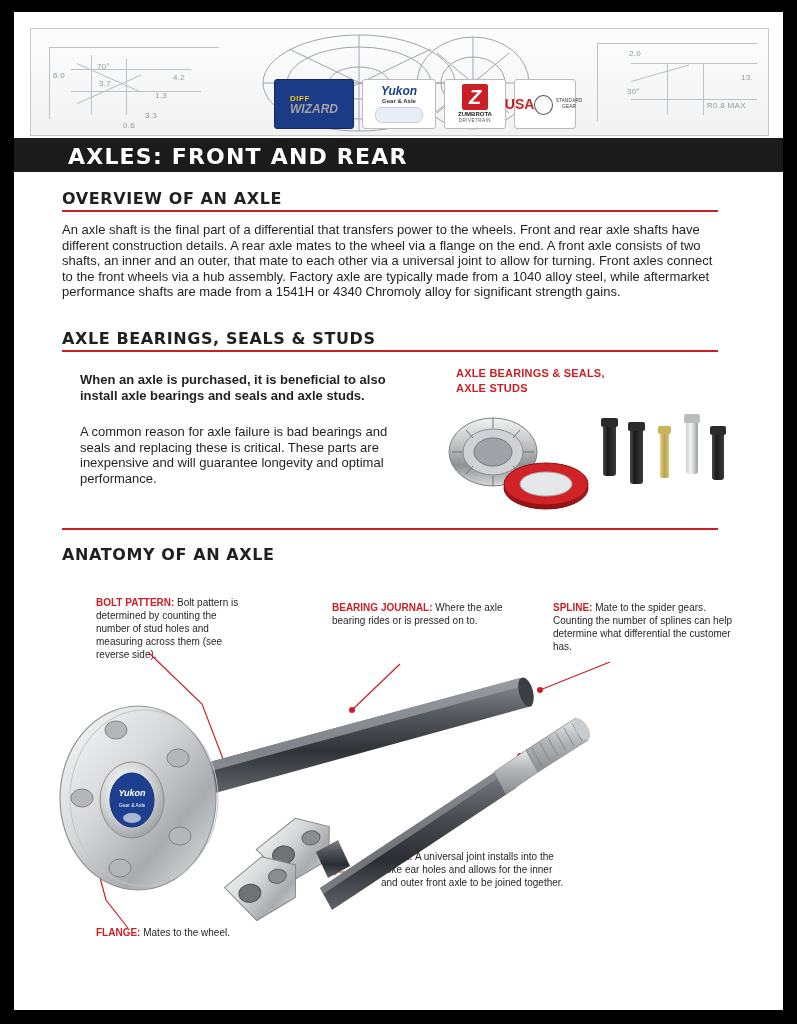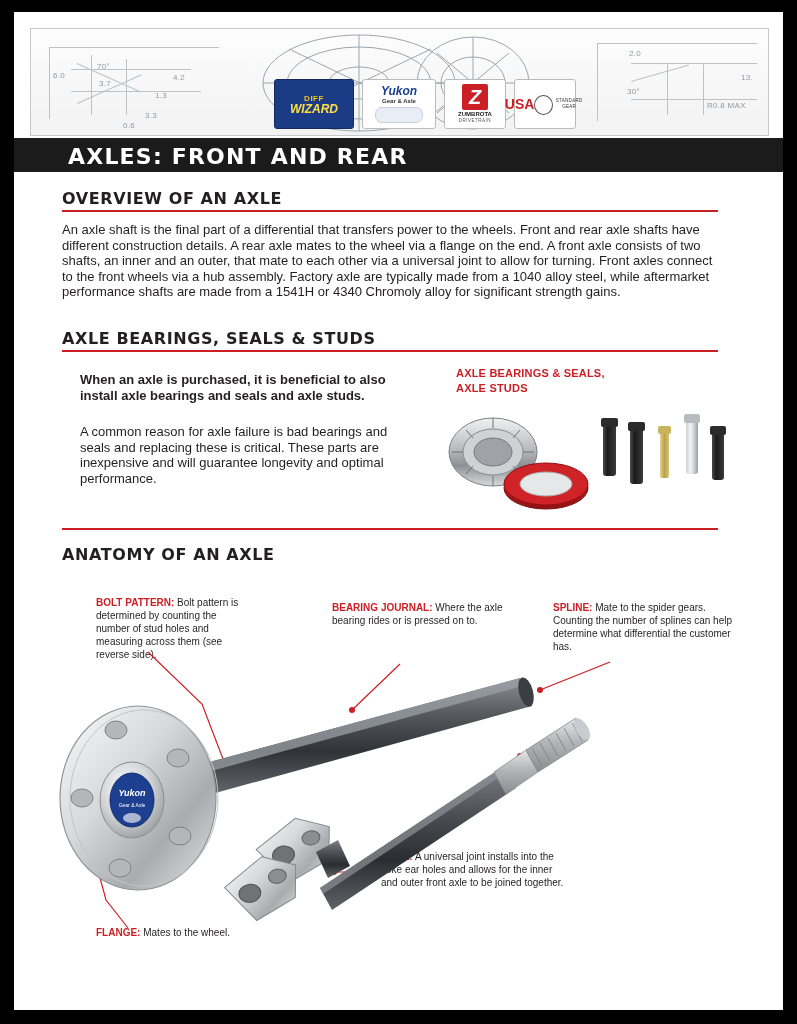--- a/index.html
+++ b/index.html
@@ -15,21 +15,21 @@
   .banner{position:absolute;left:30px;top:28px;width:737px;height:106px;background:#fff;border:1px solid #c9c9c9;overflow:hidden;}
   .blueprint{position:absolute;left:0;top:0;width:100%;height:100%;background:linear-gradient(180deg,#fdfdfd 0%,#f2f2f2 100%);}
   .bp-line{position:absolute;background:#b9c3cc;}
   .bp-txt{position:absolute;font-family:"Liberation Sans",sans-serif;font-size:8px;color:#8d99a3;letter-spacing:.3px;}
   .gear-art{position:absolute;left:210px;top:4px;width:320px;height:100px;}
   .gear-art svg{display:block;}
 
   .logo{position:absolute;top:50px;height:46px;border-radius:3px;display:flex;align-items:center;justify-content:center;}
   .logo-diffwiz{left:243px;width:78px;height:48px;background:#1b3b86;border:1px solid #14295c;color:#fff;}
   .logo-diffwiz .dw-top{font-size:8px;font-weight:bold;color:#f0c419;letter-spacing:.5px;line-height:9px;}
-  .logo-diffwiz .dw-bot{font-size:12px;font-weight:bold;color:#fde047;line-height:12px;font-style:italic;}
+  .logo-diffwiz .dw-bot{font-size:12px;font-weight:bold;color:#a3a3a3;line-height:12px;font-style:italic;}
   .logo-yukon{left:331px;width:72px;height:48px;background:#fff;border:1px solid #bbb;flex-direction:column;}
   .logo-yukon .yk-name{font-size:12px;font-weight:bold;color:#1a3f8f;font-style:italic;line-height:13px;}
   .logo-yukon .yk-sub{font-size:6px;font-weight:bold;color:#333;line-height:7px;}
   .logo-zum{left:413px;width:60px;height:48px;background:#fff;border:1px solid #bbb;flex-direction:column;}
   .logo-zum .z-badge{width:26px;height:26px;background:#cc1f25;color:#fff;font-size:20px;font-weight:bold;font-style:italic;display:flex;align-items:center;justify-content:center;border-radius:2px;}
   .logo-zum .z-t1{font-size:6px;font-weight:bold;color:#222;line-height:7px;margin-top:1px;}
   .logo-zum .z-t2{font-size:4.5px;color:#555;line-height:6px;letter-spacing:.5px;}
   .logo-usa{left:483px;width:60px;height:48px;background:#fff;border:1px solid #bbb;flex-direction:column;}
   .logo-usa .usa-t{font-size:14px;font-weight:bold;color:#cc1f25;line-height:15px;}
   .logo-usa .usa-em{width:22px;height:18px;border:1px solid #555;border-radius:50%;margin-top:1px;position:relative;}
@@ -107,21 +107,21 @@
           <path d="M48 16 L190 84 M48 84 L190 16"></path>
           <ellipse cx="232" cy="50" rx="56" ry="46"></ellipse>
           <ellipse cx="232" cy="50" rx="32" ry="26"></ellipse>
           <path d="M176 50 L288 50 M232 4 L232 96"></path>
           <path d="M196 20 L268 80 M196 80 L268 20"></path>
         </g>
       </svg>
     </div>
 
     <div class="logo logo-diffwiz">
-      <div style="text-align:center;">
+      <div style="text-align:left;">
         <div class="dw-top">DIFF</div>
         <div class="dw-bot">WIZARD</div>
       </div>
     </div>
 
     <div class="logo logo-yukon">
       <div style="text-align:center;">
         <div class="yk-name">Yukon</div>
         <div class="yk-sub">Gear &amp; Axle</div>
         <div style="width:46px;height:14px;margin:2px auto 0;border-radius:7px;background:#e9edf5;border:1px solid #c7d0e0;"></div>

